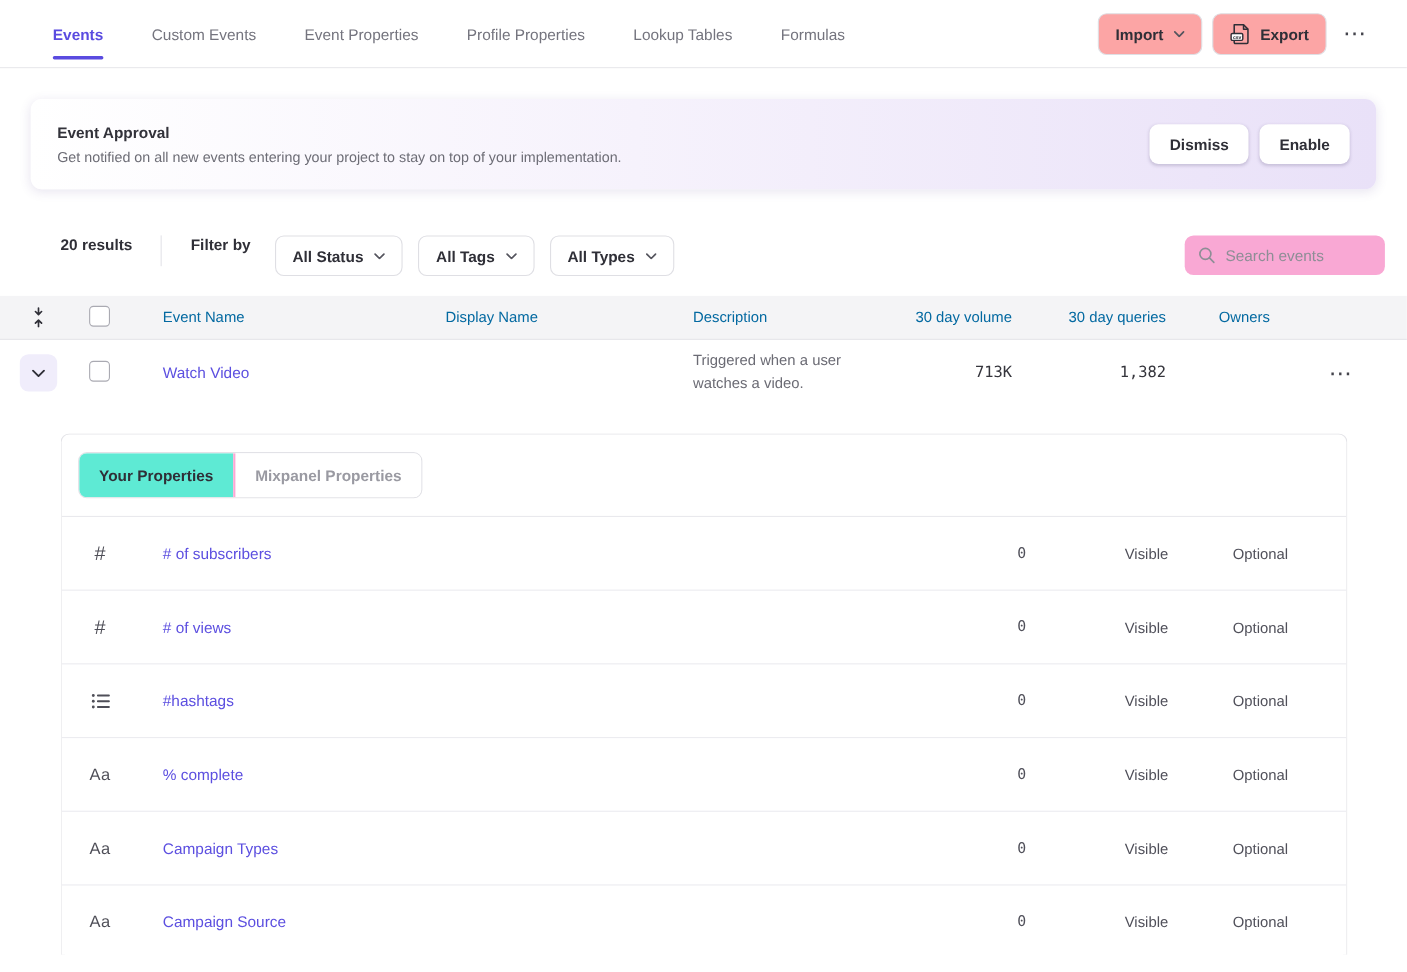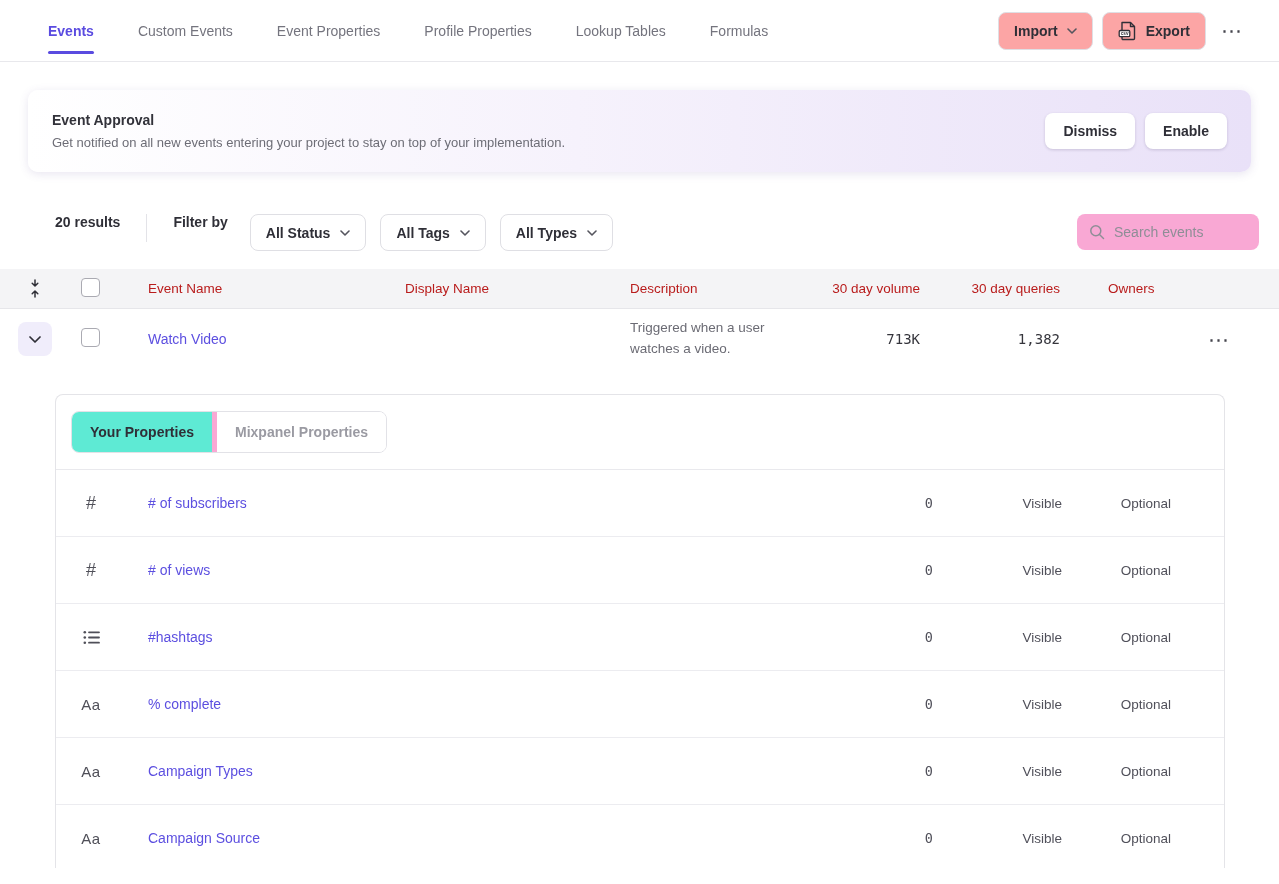--- a/index.html
+++ b/index.html
@@ -32,40 +32,40 @@
   .vdiv { width:1px; height:28px; background:#e3e3e8; margin:0 26px; }
   .filter-by { font-size:14px; font-weight:600; color:#2f2f37; margin-right:22px; }
   .dropdowns { display:flex; gap:14px; }
   .dd { display:inline-flex; align-items:center; gap:10px; height:37px; padding:0 15px; border:1px solid #dfdfe4; border-radius:8px; background:#fff; font-size:14px; font-weight:600; color:#2f2f37; cursor:pointer; }
   .search { margin-left:auto; width:182px; height:36px; background:#f9a8d4; border-radius:8px; display:flex; align-items:center; padding:0 12px; gap:9px; }
   .search input { border:none; outline:none; background:transparent; font-family:"Liberation Sans",sans-serif; font-size:14px; color:#35353c; width:100%; }
   .search input::placeholder { color:#8e8e96; }
 
   
   .grid { display:grid; grid-template-columns:70px 78px 257px 225px 180px 110px 140px 1fr; align-items:center; }
-  .thead { margin-top:17px; height:40px; background:#f4f4f6; border-bottom:1px solid #e6e6ea; font-size:13.5px; font-weight:500; color:#b91c1c; }
+  .thead { margin-top:17px; height:40px; background:#f4f4f6; border-bottom:1px solid #e6e6ea; font-size:13.5px; font-weight:500; color:#0369a1; }
   .thead .c-icon { display:flex; justify-content:center; }
   .c-check { padding-left:11px; }
   .num { text-align:right; font-family:"DejaVu Sans Mono", monospace; }
   .thead .num { font-family:"Liberation Sans",sans-serif; }
   .c-owners { padding-left:48px; display:flex; align-items:center; }
   .checkbox { width:19px; height:19px; border:1.5px solid #aaaab2; border-radius:4px; background:#fff; display:inline-block; cursor:pointer; }
 
   .event-row { height:60px; font-size:14px; }
   .expander { width:34px; height:34px; border-radius:8px; background:#f0edfb; display:flex; align-items:center; justify-content:center; margin:0 auto; cursor:pointer; }
   .link { color:#5c4fe0; cursor:pointer; }
   .desc { font-size:13.5px; color:#6b6b74; line-height:1.55; padding-right:20px; }
   .row-menu { margin-left:auto; margin-right:43px; }
 
   
   .panel { margin:25px 54px 0 55px; border:1px solid #e4e4e8; border-bottom:none; border-radius:8px 8px 0 0; background:#fff; height:474px; overflow:hidden; }
   .panel-tabs { padding:16px 15px; border-bottom:1px solid #e9e9ed; }
   .seg { display:inline-flex; border:1px solid #e2e2e7; border-radius:8px; overflow:hidden; }
   .seg-btn { padding:12px 18px; font-size:14px; font-weight:600; color:#9a9aa2; background:#fff; cursor:pointer; }
-  .seg-btn + .seg-btn { border-left:5px solid #f9a8d4; }
+  .seg-btn + .seg-btn { border-left:2px solid #f9a8d4; }
   .seg-btn.active { background:#5eead4; color:#2f2f37; }
   .pgrid { display:grid; grid-template-columns:70px 1fr 110px 129px 109px 53px; align-items:center; }
   .prow { height:67px; border-bottom:1px solid #ececf0; font-size:14px; }
   .p-icon { display:flex; justify-content:center; color:#4f4f58; }
   .p-name { padding-left:22px; }
   .pcell { text-align:right; font-size:13.5px; color:#50505a; }
   .pcell.num { font-size:13.5px; }
   .ic { display:none; align-items:center; justify-content:center; }
   [data-icon="number"] .ic-number { display:flex; font-size:18px; }
   [data-icon="list"]   .ic-list   { display:flex; }

